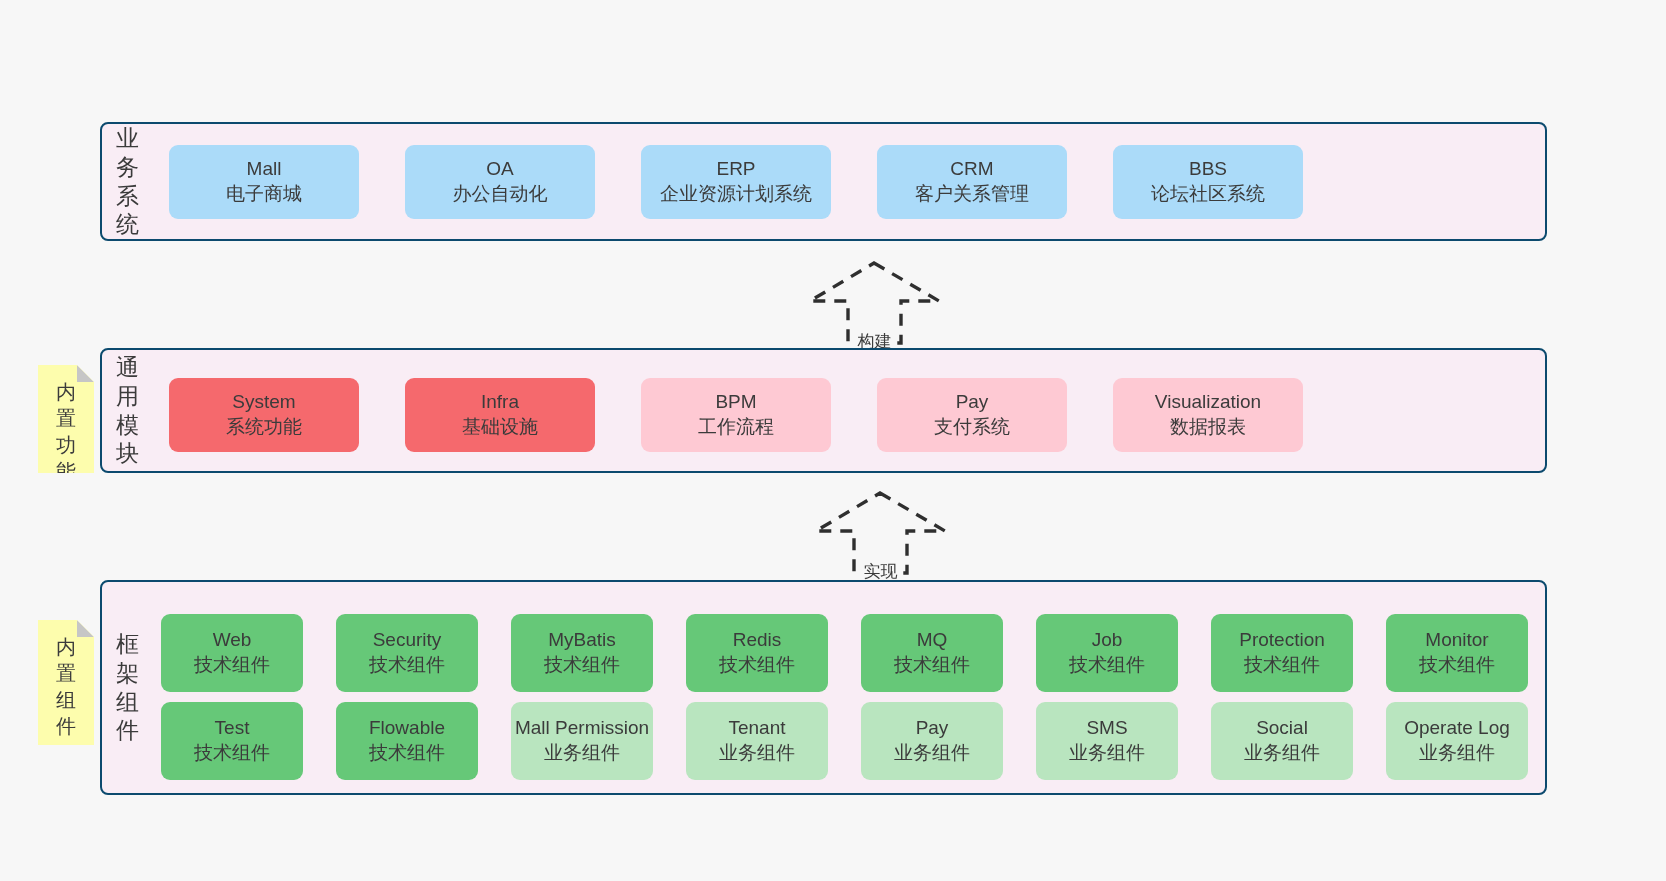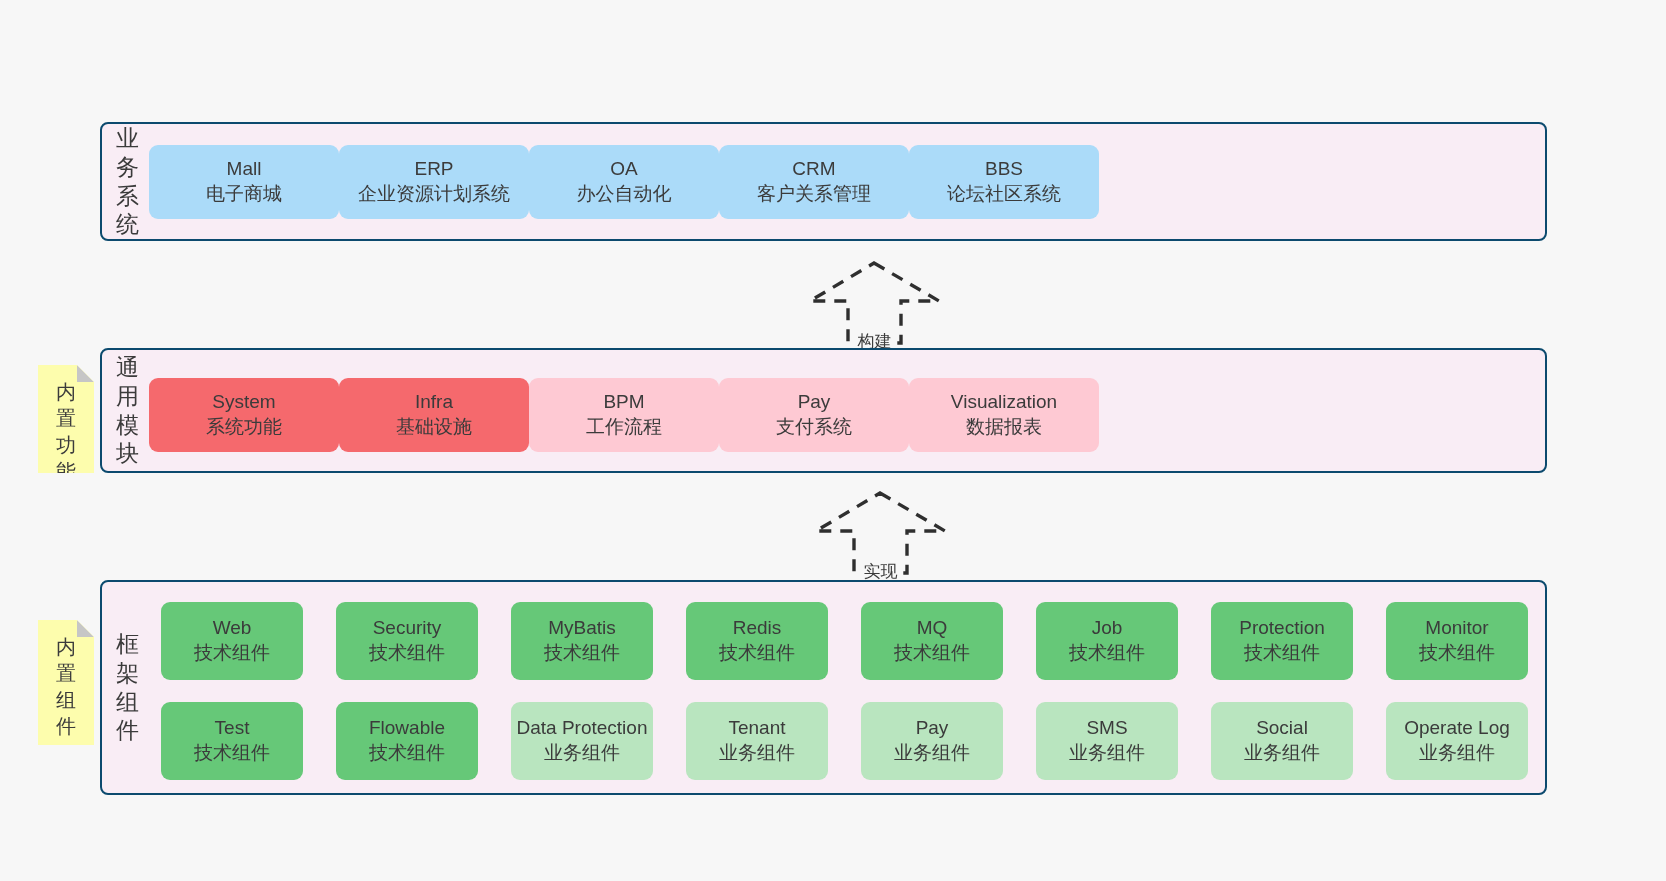--- a/index.html
+++ b/index.html
@@ -19,25 +19,25 @@
   #panel-modules{top:348px;height:125px;}
   #panel-framework{top:580px;height:215px;}
 
   .v-label{position:absolute;left:12px;top:0;bottom:0;display:flex;align-items:center;}
   .v-label>div{
     width:27px;font-size:23px;line-height:1.26;word-break:break-all;
     text-align:center;color:#3b3b3b;
   }
 
   
-  .box-row{position:absolute;left:47px;display:flex;}
+  .box-row{position:absolute;left:67px;display:flex;gap:46px;}
   #panel-business .box-row{top:21px;}
   #panel-modules  .box-row{top:28px;}
   #panel-framework .box-row{left:59px;gap:33px;}
-  #panel-framework .row1{top:20px;}
+  #panel-framework .row1{top:32px;}
   #panel-framework .row2{top:120px;}
 
   .box{
     width:190px;height:74px;border-radius:9px;flex:0 0 auto;
     display:flex;flex-direction:column;align-items:center;justify-content:center;
     font-size:19px;line-height:1.3;text-align:center;color:#3b3b3b;
   }
   #panel-framework .box{width:142px;height:78px;}
   .box.blue{background:#abdbf9;}
   .box.red{background:#f5696d;}
@@ -87,26 +87,26 @@
   <section class="panel" id="panel-business">
     <div class="v-label">
       <div>业务系统</div>
     </div>
     <div class="box-row">
         <div class="box blue">
           <div>Mall</div>
           <div>电子商城</div>
         </div>
         <div class="box blue">
+          <div>OA</div>
+          <div>办公自动化</div>
+        </div>
+        <div class="box blue">
           <div>ERP</div>
           <div>企业资源计划系统</div>
-        </div>
-        <div class="box blue">
-          <div>OA</div>
-          <div>办公自动化</div>
         </div>
         <div class="box blue">
           <div>CRM</div>
           <div>客户关系管理</div>
         </div>
         <div class="box blue">
           <div>BBS</div>
           <div>论坛社区系统</div>
         </div>
       </div>
@@ -195,21 +195,21 @@
     <div class="box-row row2">
         <div class="box green">
           <div>Test</div>
           <div>技术组件</div>
         </div>
         <div class="box green">
           <div>Flowable</div>
           <div>技术组件</div>
         </div>
         <div class="box lightgreen">
-          <div>Data Protection</div>
+          <div>Mall Permission</div>
           <div>业务组件</div>
         </div>
         <div class="box lightgreen">
           <div>Tenant</div>
           <div>业务组件</div>
         </div>
         <div class="box lightgreen">
           <div>Pay</div>
           <div>业务组件</div>
         </div>

